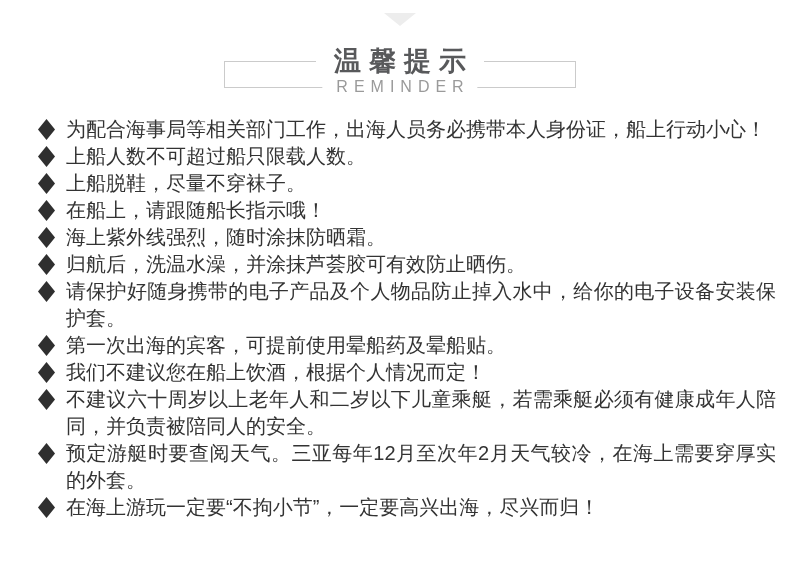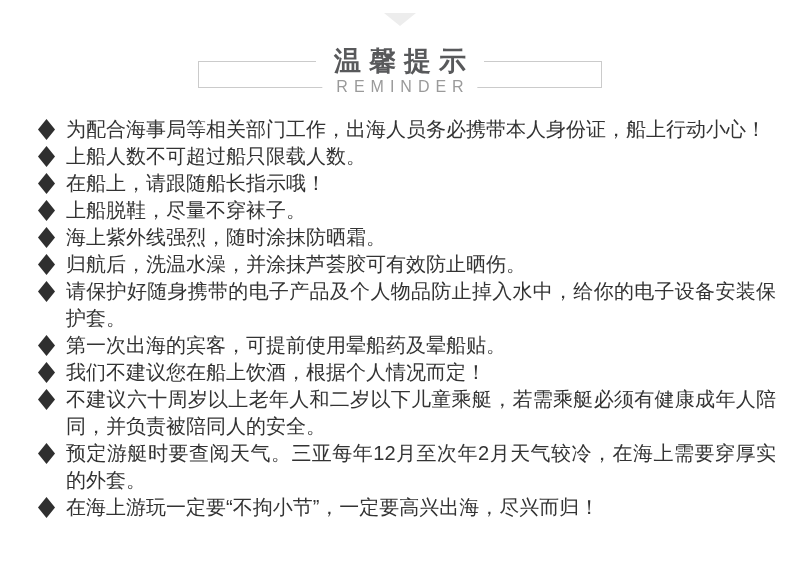--- a/index.html
+++ b/index.html
@@ -18,21 +18,21 @@
   .down-triangle {
     width: 0;
     height: 0;
     border-left: 16px solid transparent;
     border-right: 16px solid transparent;
     border-top: 13px solid var(--triangle, #ededed);
     margin: 13px auto 0 auto;
   }
   .title-box {
     position: relative;
-    width: 404px;
+    width: 352px;
     height: 27px;
     border: 1px solid var(--border, #cbcbcb);
     margin: 35px auto 0 auto;
     background: #ffffff;
   }
   .title-cn {
     position: absolute;
     top: -17px;
     left: 50%;
     transform: translateX(-50%);
@@ -100,25 +100,25 @@
       <div class="notice-item">
       <span class="bullet"></span>
       <span>为配合海事局等相关部门工作，出海人员务必携带本人身份证，船上行动小心！</span>
     </div>
       <div class="notice-item">
       <span class="bullet"></span>
       <span>上船人数不可超过船只限载人数。</span>
     </div>
       <div class="notice-item">
       <span class="bullet"></span>
-      <span>在船上，请跟随船长指示哦！</span>
+      <span>上船脱鞋，尽量不穿袜子。</span>
     </div>
       <div class="notice-item">
       <span class="bullet"></span>
-      <span>上船脱鞋，尽量不穿袜子。</span>
+      <span>在船上，请跟随船长指示哦！</span>
     </div>
       <div class="notice-item">
       <span class="bullet"></span>
       <span>海上紫外线强烈，随时涂抹防晒霜。</span>
     </div>
       <div class="notice-item">
       <span class="bullet"></span>
       <span>归航后，洗温水澡，并涂抹芦荟胶可有效防止晒伤。</span>
     </div>
       <div class="notice-item">

